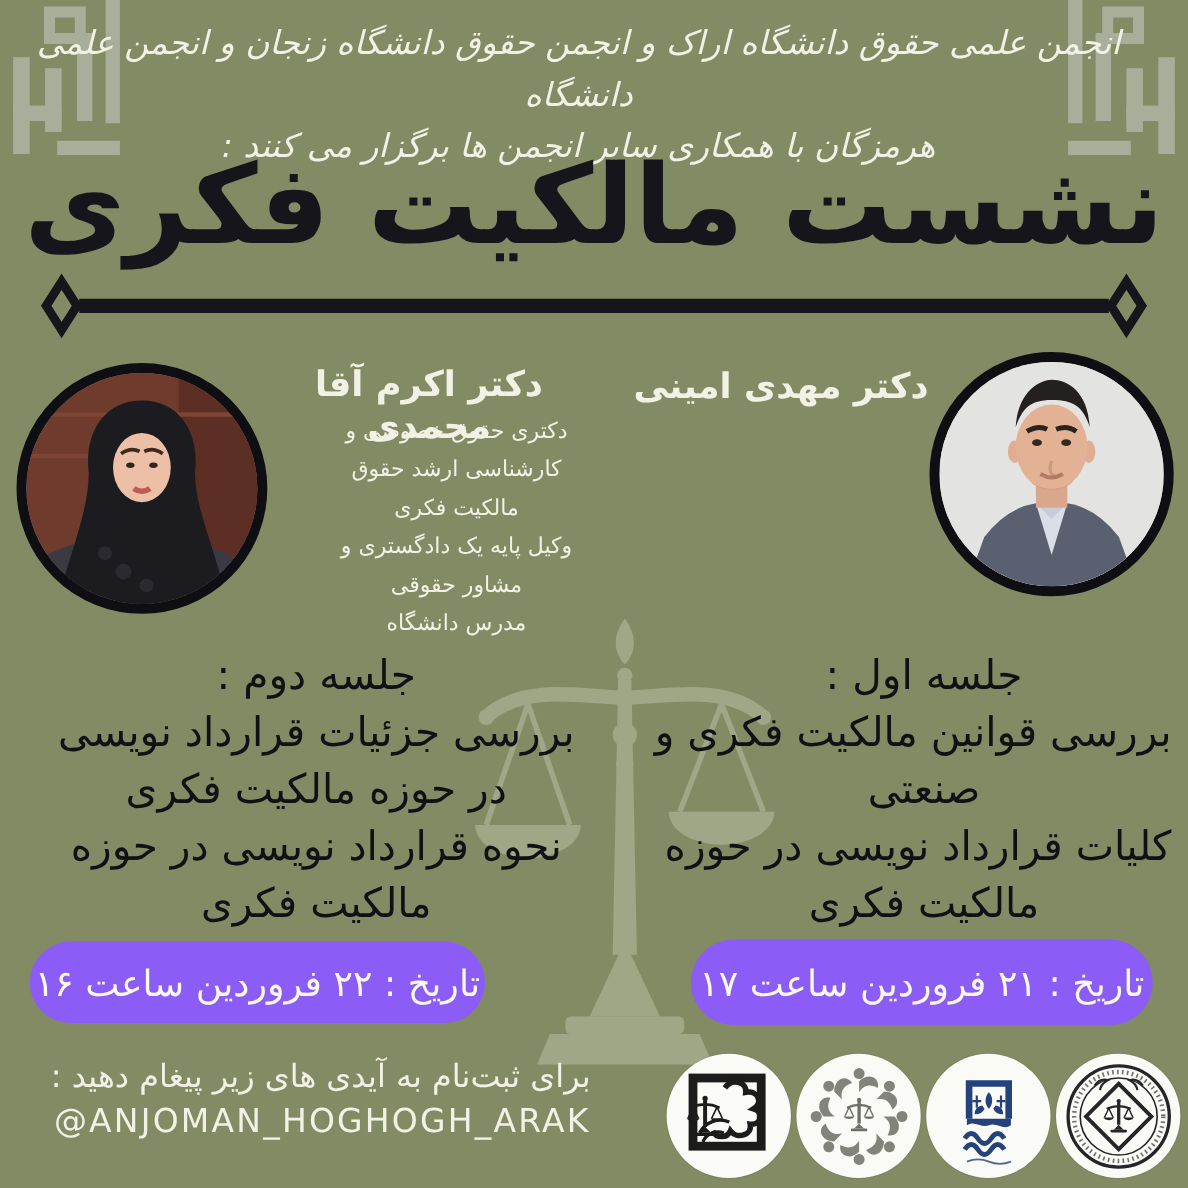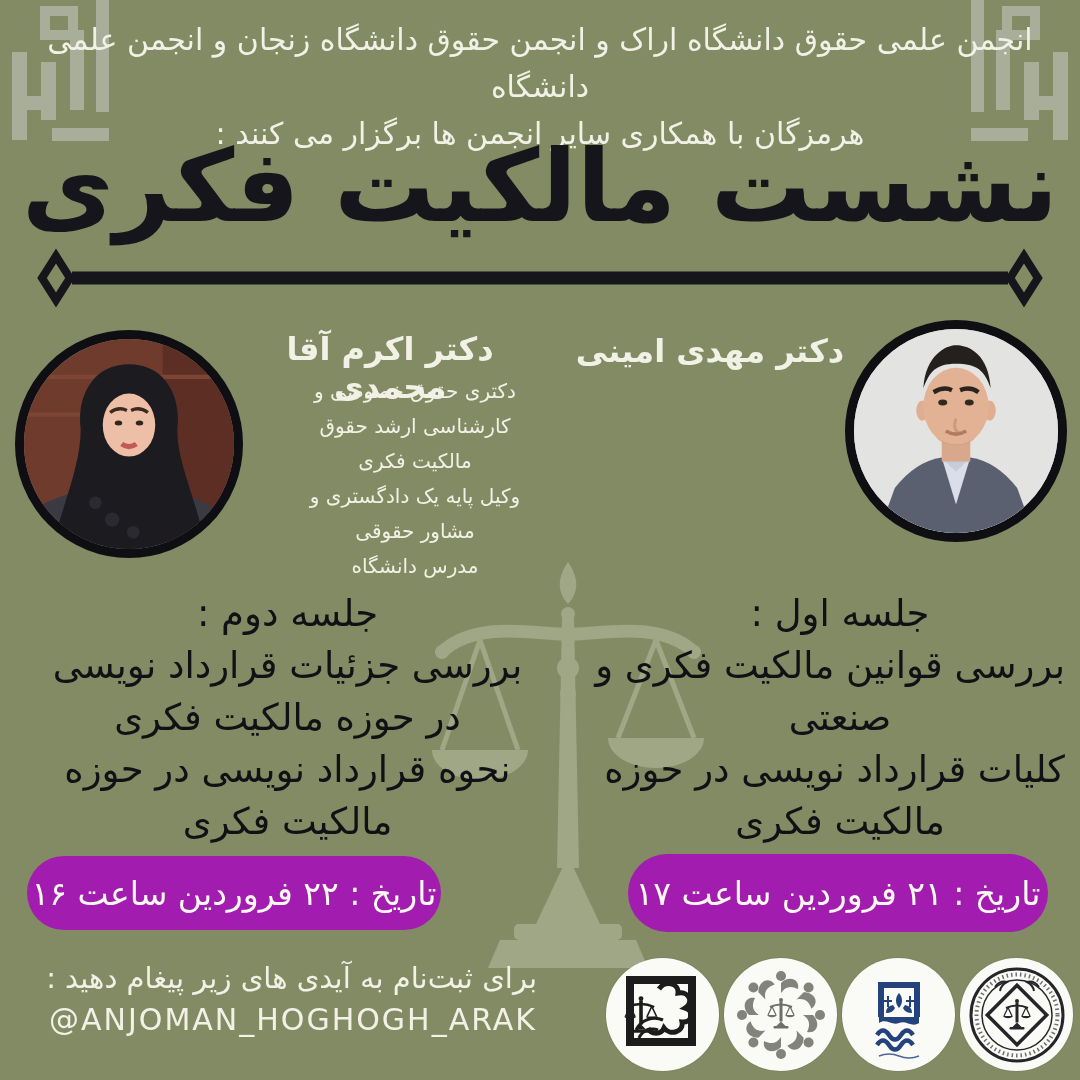--- a/index.html
+++ b/index.html
@@ -4,22 +4,22 @@
 <style>
   html,body{margin:0;padding:0;background:#5c6148;}
   .poster{
     position:relative;width:1080px;height:1080px;overflow:hidden;
     background:#838B64;
     font-family:"DejaVu Sans", sans-serif;
   }
   .abs{position:absolute;}
   .rtl{direction:rtl;}
   
-  .header{top:16px;left:30px;width:1020px;text-align:center;
-    color:#F2F1E6;font-size:30px;line-height:47px;z-index:2;}
+  .header{top:16px;left:16px;width:1020px;text-align:center;
+    color:#F2F1E6;font-size:30px;line-height:47px;z-index:2;font-style:italic;}
   
   .title{top:122px;left:0;width:100%;text-align:center;margin:0;
     color:#15151B;font-size:100px;font-weight:bold;line-height:130px;z-index:2;}
   .divider{top:248px;left:30px;z-index:2;}
   
   .photo{border:9px solid #0E0E13;border-radius:50%;overflow:hidden;z-index:2;background:#888;}
   .photo-left{left:15px;top:330px;width:210px;height:210px;}
   .photo-right{left:845px;top:320px;width:204px;height:204px;}
   .speaker-name{color:#F2F1E6;font-size:32px;font-weight:bold;text-align:center;z-index:2;}
   .name-left{left:255px;top:330px;width:270px;}
@@ -29,21 +29,21 @@
   .details-right{left:575px;top:376px;width:260px;}
   
   .watermark{left:418px;top:548px;z-index:1;opacity:0.95;}
   
   .session{color:#101015;font-weight:normal;font-size:37px;line-height:52px;
     text-align:center;z-index:3;}
   .session div{white-space:nowrap;}
   .session-left{left:35px;top:588px;width:505px;}
   .session-right{left:615px;top:588px;width:450px;}
   
-  .pill{height:74px;border-radius:40px;background:#a21caf;color:#FAF9F0;
+  .pill{height:74px;border-radius:40px;background:#8b5cf6;color:#FAF9F0;
     font-size:33px;display:flex;align-items:center;justify-content:center;z-index:3;}
   .pill-left{left:27px;top:856px;width:414px;}
   .pill-right{left:628px;top:854px;width:420px;height:78px;}
   
   .footer{left:22px;top:956px;width:515px;text-align:right;color:#F2F1E6;z-index:3;}
   .footer .prompt{font-size:29px;line-height:44px;}
   .footer .handle{font-size:30px;line-height:39px;letter-spacing:2px;direction:ltr;}
   
   .logos{left:606px;top:958px;display:flex;gap:5px;z-index:3;}
   .logo{width:113px;height:113px;border-radius:50%;background:#FAFAF6;

